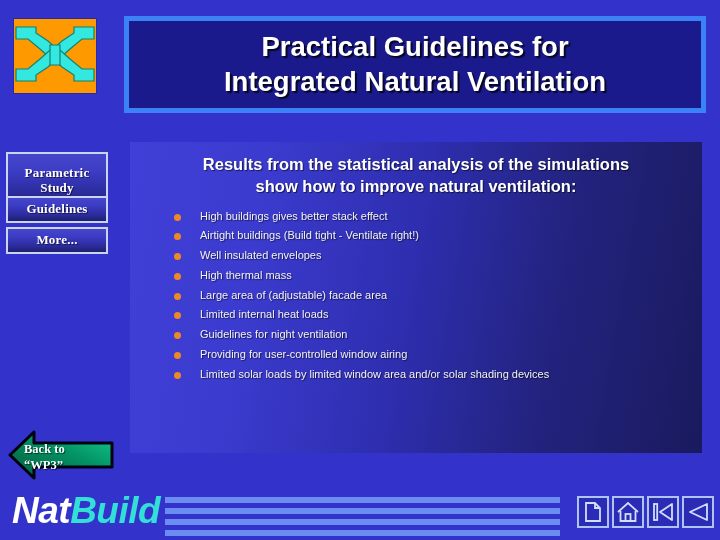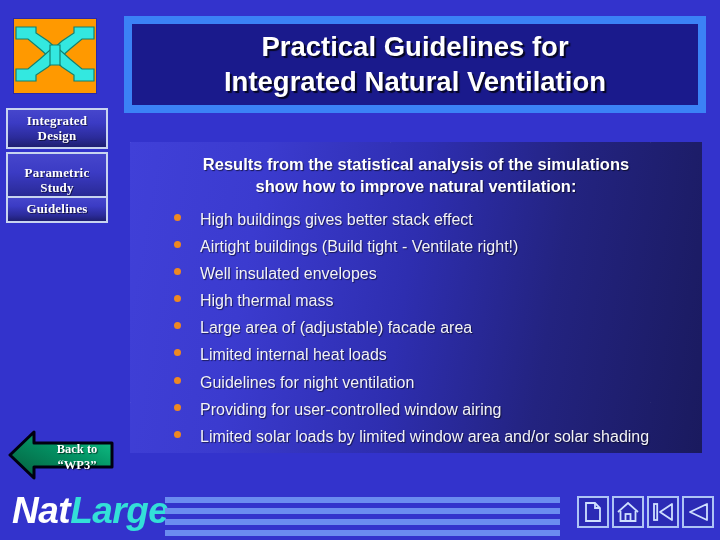--- a/index.html
+++ b/index.html
@@ -61,21 +61,21 @@
   #nav-guidelines        { top: 196px; height: 27px; }
   #nav-more              { top: 227px; height: 27px; }
 
   
   #title-box {
     position: absolute;
     left: 124px; top: 16px;
     width: 582px; height: 97px;
     box-sizing: border-box;
     background: #1a1a8c;
-    border: 8px solid #3b82f6;
+    border: 5px solid #3b82f6;
     display: flex;
     align-items: center;
     justify-content: center;
   }
   #title-text {
     color: #ffffff;
     font-size: 27.5px;
     font-weight: 700;
     line-height: 1.24;
     text-align: center;
@@ -113,21 +113,21 @@
   }
   #bullet-list {
     position: relative;
     list-style: none;
     margin: 10px 0 0 0;
     padding: 0 20px 0 44px;
   }
   #bullet-list li {
     position: relative;
     color: #f2f2f7;
-    font-size: 16px;
+    font-size: 11px;
     line-height: 1.48;
     margin: 0 0 3.5px 0;
     padding-left: 26px;
     text-shadow: 1px 1px 1px rgba(0,0,0,.55);
   }
   #bullet-list li .dot {
     position: absolute;
     left: 0; top: 6px;
     width: 7px; height: 7px;
     border-radius: 50%;
@@ -136,23 +136,22 @@
 
   
   #back-arrow {
     position: absolute;
     left: 8px; top: 429px;
     width: 106px; height: 52px;
   }
   #back-arrow svg { position:absolute; inset:0; width:100%; height:100%; }
   #back-arrow-label {
     position: absolute;
-    left: 32px; top: 12px;
+    left: 16px; top: 12px;
     width: 74px;
-    text-align: center;
     color: #ffffff;
     font-family: "Liberation Serif", serif;
     font-size: 12.5px;
     font-weight: 700;
     line-height: 1.28;
     text-shadow: 1px 1px 1px rgba(0,0,0,.6);
     white-space: pre-line;
   }
 
   
@@ -220,30 +219,29 @@
 
           <polygon points="2,62 22,62 22,56 34,48 44,39 36,31 26,40 14,50 2,50" fill="#33e8e0"></polygon>
 
           <polygon points="80,62 60,62 60,56 48,48 38,39 46,31 56,40 68,50 80,50" fill="#33e8e0"></polygon>
 
           <polygon points="36,26 46,26 46,46 36,46" fill="#33e8e0"></polygon>
         </g>
       </svg>
     </div>
 
-    <div class="navbtn" id="nav-integrated-design">
-      <span>Integrated
-Design</span>
-    </div>
     <div class="navbtn" id="nav-parametric-study">
       <span>Parametric
 Study</span>
     </div>
     <div class="navbtn" id="nav-guidelines">
       <span>Guidelines</span>
+    </div>
+    <div class="navbtn" id="nav-more">
+      <span>More...</span>
     </div>
   </div>
 
   <div id="title-box">
     <div id="title-text">Practical Guidelines for
 Integrated Natural Ventilation</div>
   </div>
 
   <div id="content-panel">
     <div id="panel-sheen"></div>
@@ -271,21 +269,21 @@
           <stop offset="100%" stop-color="#12c98c"></stop>
         </linearGradient>
       </defs>
       <polygon points="2,26 26,3 26,14 104,14 104,38 26,38 26,49" fill="url(#arrGrad)" stroke="#000010" stroke-width="3" stroke-linejoin="round"></polygon>
     </svg>
     <div id="back-arrow-label">Back  to
 “WP3”</div>
   </div>
 
   <div id="footer-logo">
-    <span class="nat">Nat</span><span class="vent">Large</span>
+    <span class="nat">Nat</span><span class="vent">Build</span>
   </div>
 
   <div id="footer-stripes">
     <i></i>
     <i></i>
     <i></i>
     <i></i>
   </div>
 
   <div id="nav-icons">

